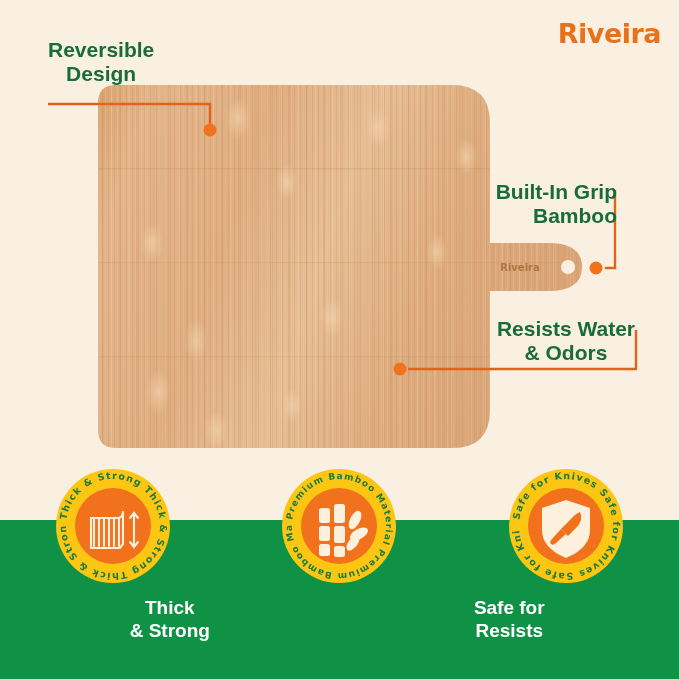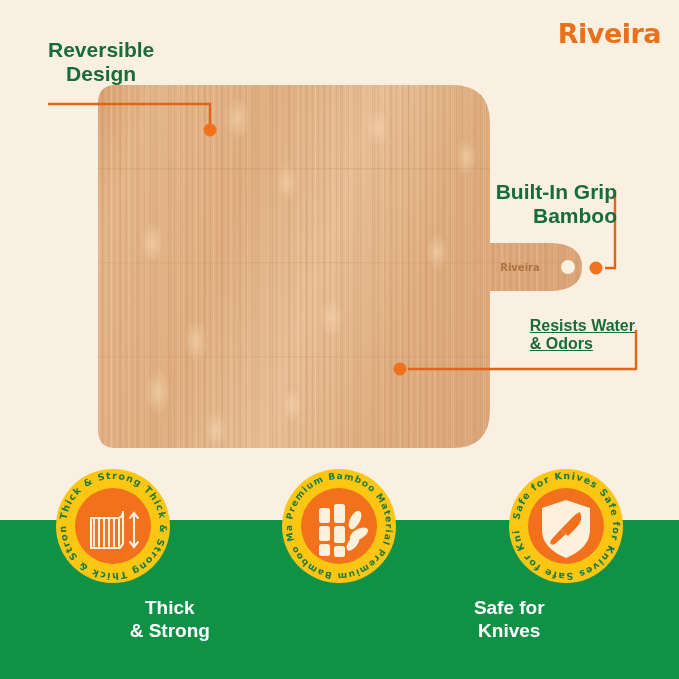--- a/index.html
+++ b/index.html
@@ -26,21 +26,21 @@
   }
 
   
   .board-wrap{position:absolute;left:0;top:0;width:679px;height:520px;}
 
   
   .callout{position:absolute;color:#186b3a;font-weight:600;line-height:1.14;}
   .callout-title{white-space:pre-line;}
   #callout-reversible{left:48px;top:38px;font-size:21px;text-align:center;}
   #callout-grip{right:62px;top:180px;font-size:21px;text-align:right;}
-  #callout-resists{right:44px;top:317px;font-size:16px;text-align:left;text-decoration:underline;}
+  #callout-resists{right:44px;top:317px;font-size:21px;text-align:center;}
 
   .leader{position:absolute;pointer-events:none;}
 
   
   .badges{position:absolute;left:0;top:466px;width:679px;height:120px;
           display:flex;justify-content:space-around;align-items:flex-start;}
   .badge{width:120px;height:120px;position:relative;}
   .badge-labels{
     position:absolute;left:0;top:596px;width:679px;
     display:flex;justify-content:space-around;align-items:flex-start;
@@ -206,16 +206,16 @@
           <path d="M55 63 L46 73 Q43 76 45 78 Q47 80 50 77 L60 68 Z" fill="#f2711c"></path>
         </g>
       </svg>
     </div>
   </div>
 
   <div class="badge-labels">
     <div class="badge-label">Thick
 &amp; Strong</div>
     <div class="badge-label">Safe for
-Knives</div>
+Resists</div>
   </div>
 
 </div>
 
 </body></html>

